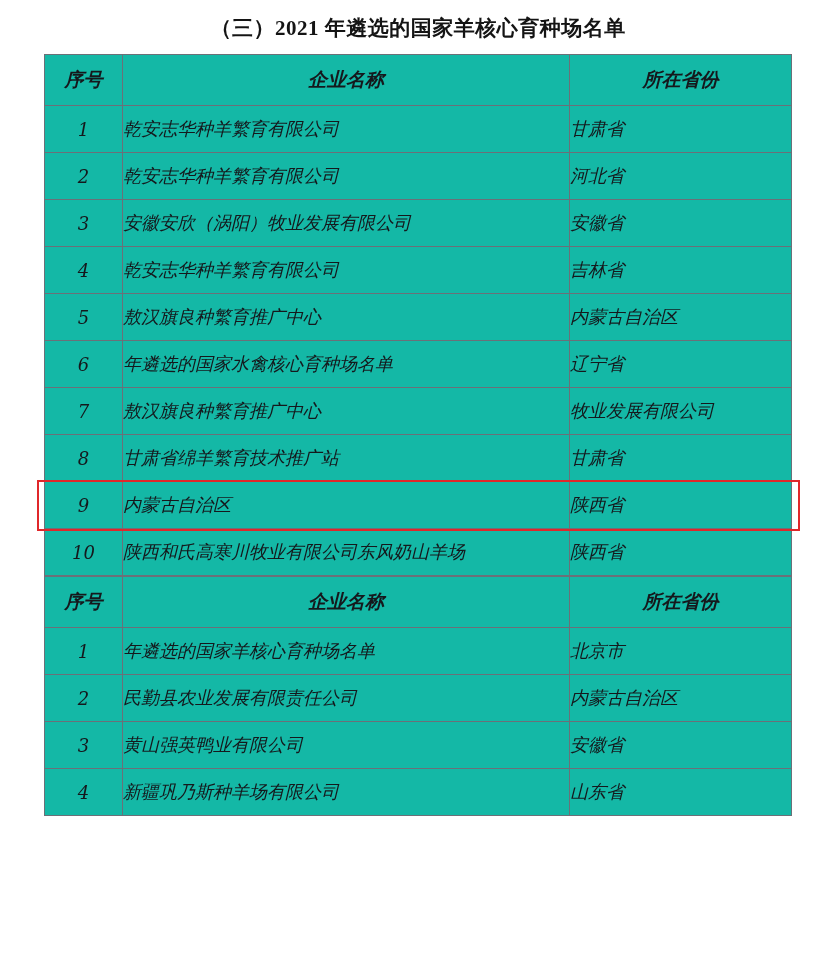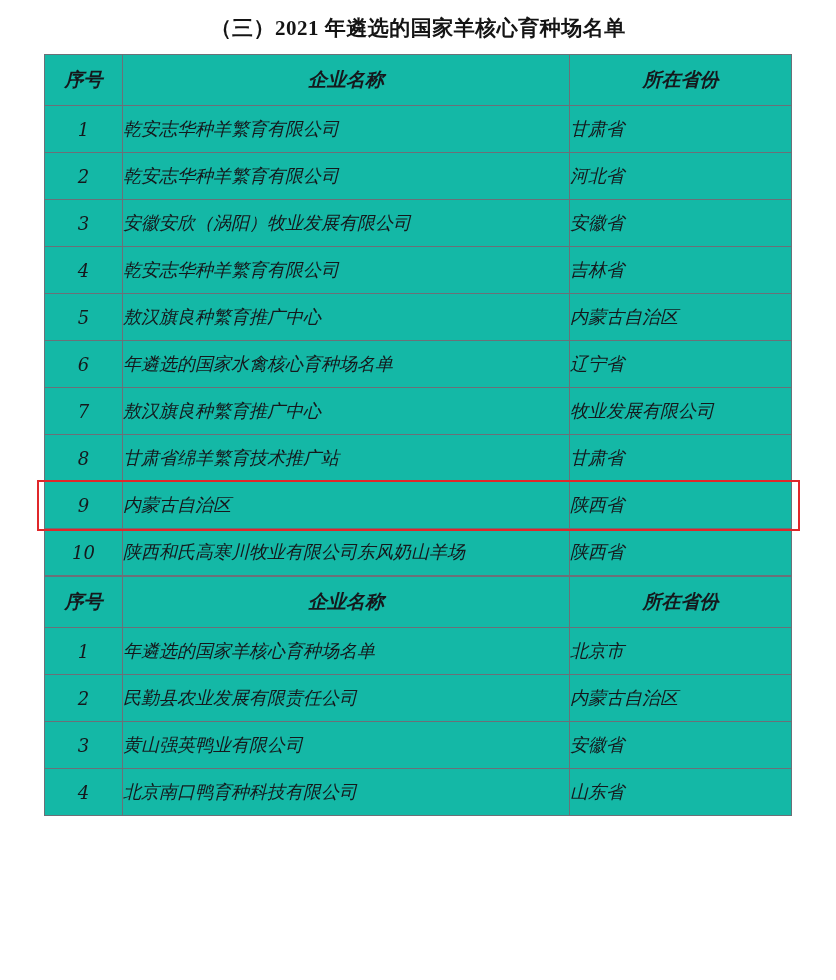--- a/index.html
+++ b/index.html
@@ -189,20 +189,20 @@
           <td class="cell-name">民勤县农业发展有限责任公司</td>
           <td class="cell-prov">内蒙古自治区</td>
         </tr>
         <tr>
           <td class="cell-no">3</td>
           <td class="cell-name">黄山强英鸭业有限公司</td>
           <td class="cell-prov">安徽省</td>
         </tr>
         <tr>
           <td class="cell-no">4</td>
-          <td class="cell-name">北京南口鸭育种科技有限公司</td>
+          <td class="cell-name">新疆巩乃斯种羊场有限公司</td>
           <td class="cell-prov">山东省</td>
         </tr>
       </tbody>
     </table>
   </div>
 
 </div>
 
 </body></html>

